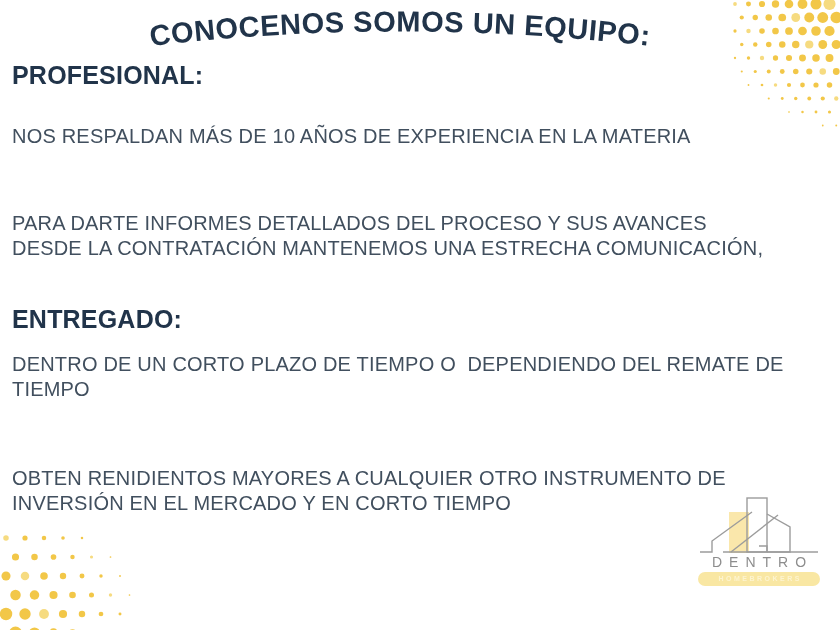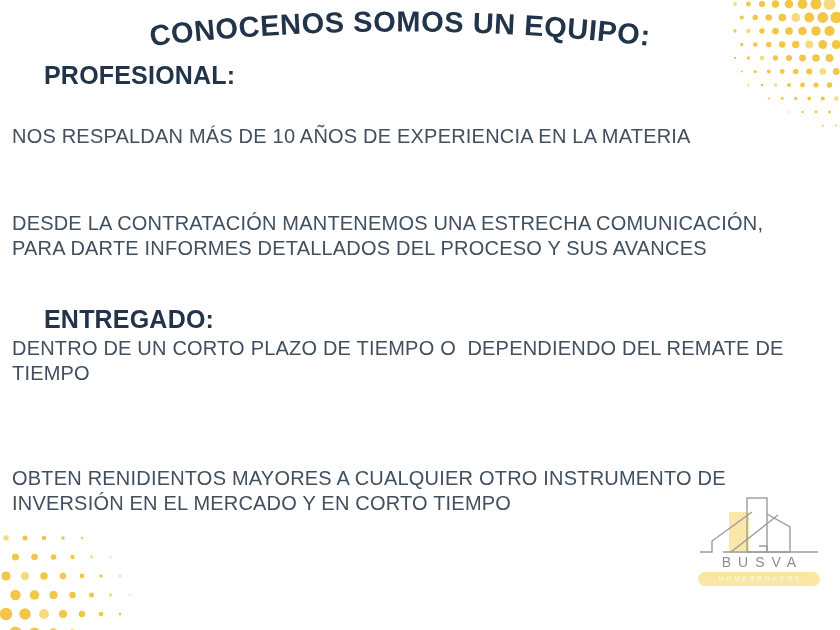--- a/index.html
+++ b/index.html
@@ -35,21 +35,20 @@
   }
   .section-heading {
     position: absolute;
     left: 12px;
     font-weight: 700;
     font-size: 25px;
     line-height: 26px;
     letter-spacing: 0.2px;
     color: #21344a;
     white-space: pre;
-    margin-left: 32px;
   }
   .section-body {
     position: absolute;
     left: 12px;
     font-size: 20px;
     line-height: 25px;
     letter-spacing: 0.2px;
     color: #414f5e;
     font-weight: 400;
   }
@@ -219,26 +218,26 @@
       <textPath href="#title-arc" startOffset="50%">CONOCENOS SOMOS UN EQUIPO:</textPath>
     </text>
   </svg>
 
   <div class="section-heading" style="top:62px">PROFESIONAL:</div>
   <div class="section-body" style="top:124px">
     <div class="body-line">NOS RESPALDAN MÁS DE 10 AÑOS DE EXPERIENCIA EN LA MATERIA</div>
   </div>
 
   <div class="section-body" style="top:211px">
+    <div class="body-line">PARA DARTE INFORMES DETALLADOS DEL PROCESO Y SUS AVANCES</div>
     <div class="body-line">DESDE LA CONTRATACIÓN MANTENEMOS UNA ESTRECHA COMUNICACIÓN,</div>
-    <div class="body-line">PARA DARTE INFORMES DETALLADOS DEL PROCESO Y SUS AVANCES</div>
   </div>
 
   <div class="section-heading" style="top:306px">ENTREGADO:</div>
-  <div class="section-body" style="top:336px">
+  <div class="section-body" style="top:352px">
     <div class="body-line">DENTRO DE UN CORTO PLAZO DE TIEMPO O  DEPENDIENDO DEL REMATE DE</div>
     <div class="body-line">TIEMPO</div>
   </div>
 
   <div class="section-body" style="top:466px">
     <div class="body-line">OBTEN RENIDIENTOS MAYORES A CUALQUIER OTRO INSTRUMENTO DE</div>
     <div class="body-line">INVERSIÓN EN EL MERCADO Y EN CORTO TIEMPO</div>
   </div>
 
   <div id="logo">
@@ -253,17 +252,17 @@
 
         <path d="M 7 60 L 19 60 L 19 49 L 59 20"></path>
 
         <path d="M 74 22 L 97 35 L 97 60 L 74 60"></path>
 
         <path d="M 30 60 L 125 60"></path>
 
         <path d="M 74 60 L 74 54 L 66 54"></path>
       </g>
     </svg>
-    <div id="logo-wordmark">BUSVA</div>
+    <div id="logo-wordmark">DENTRO</div>
     <div id="logo-tagline-pill">HOMEBROKERS</div>
   </div>
 
 </div>
 
 </body></html>

